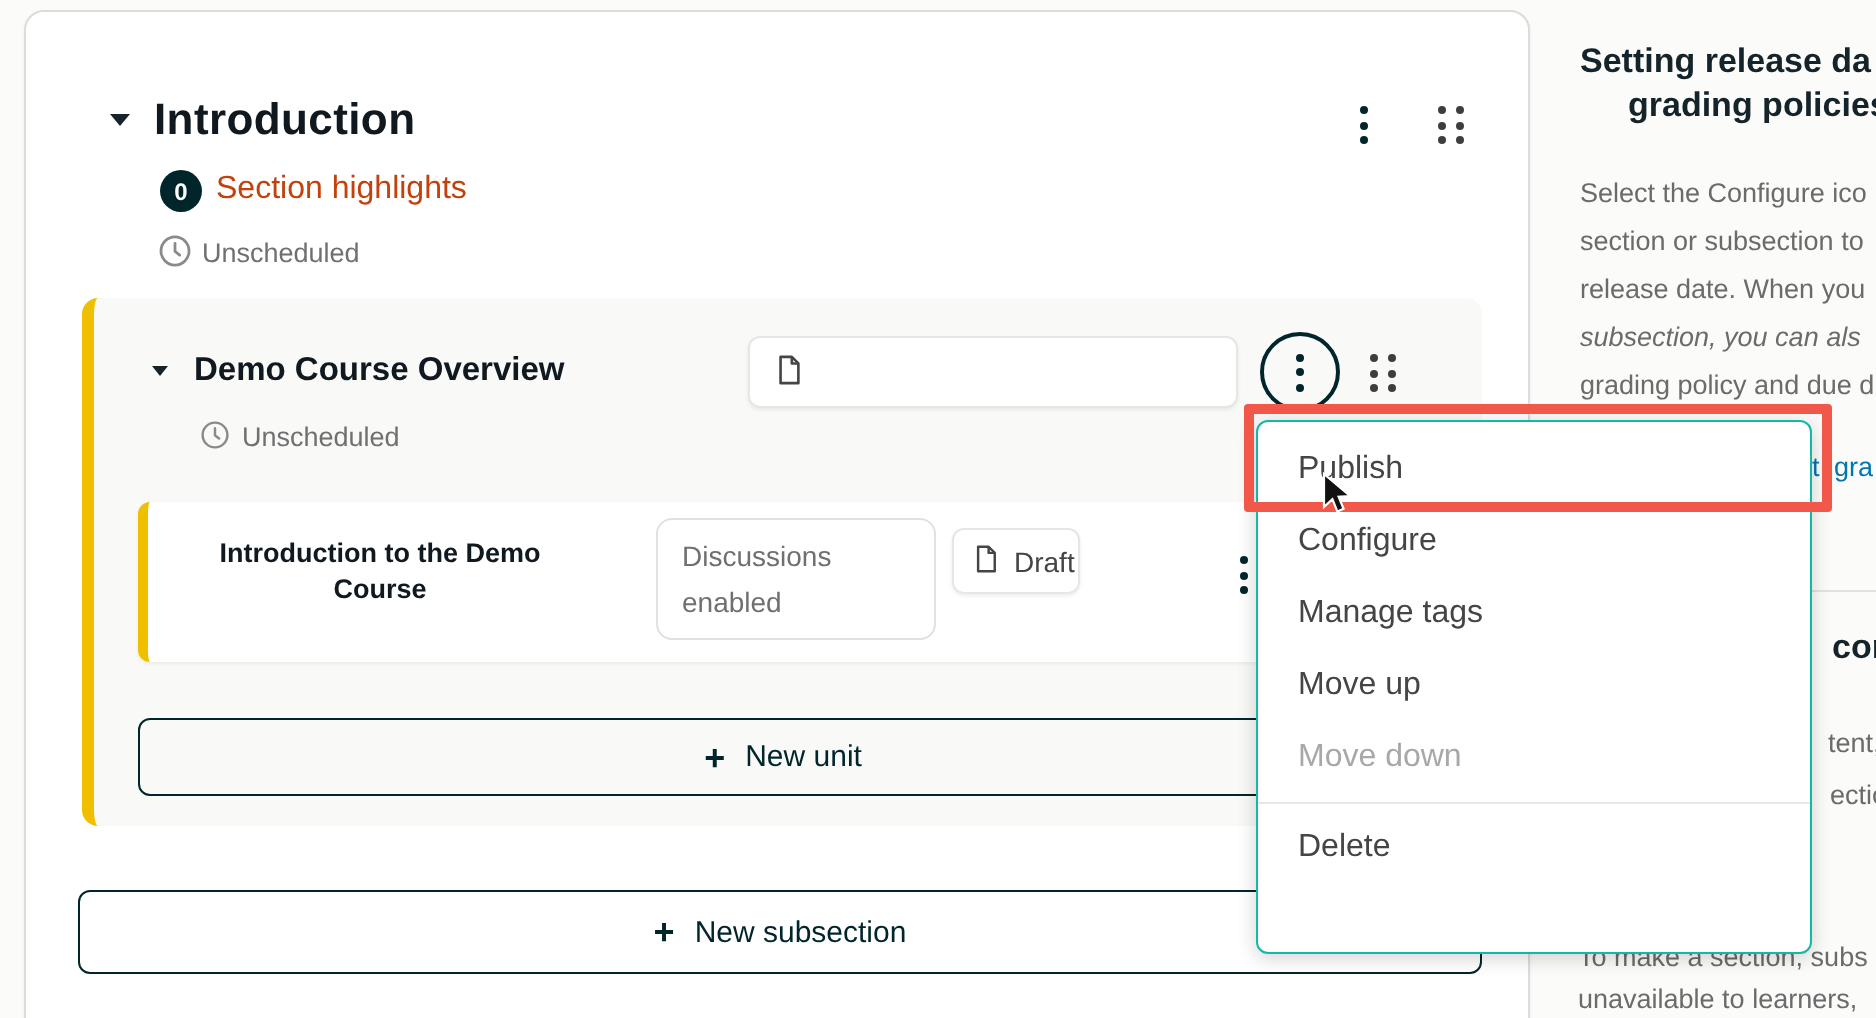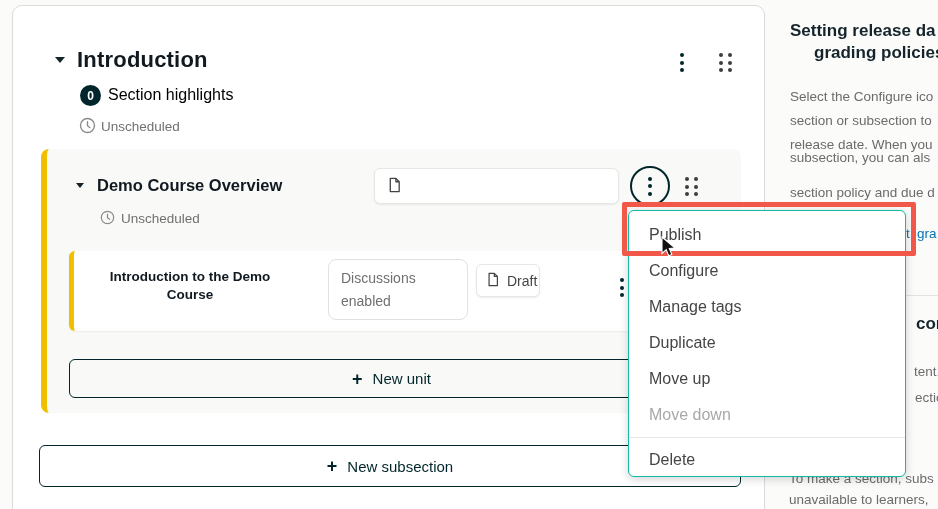--- a/index.html
+++ b/index.html
@@ -35,21 +35,21 @@
 
   .drag6 { display:grid; grid-template-columns:4px 4px; grid-gap:3.5px 4.5px; }
   .drag6 i { width:4px; height:4px; border-radius:50%; background:#3e3e3e; display:block; }
   .section-drag { left:706px; top:47px; }
 
   .hl-badge {
     left:67px; top:79px; width:21px; height:21px; border-radius:50%;
     background:#00262b; color:#fff; font-size:12px; font-weight:bold;
     display:flex; align-items:center; justify-content:center;
   }
-  .hl-label { left:95px; top:80px; font-size:16px; color:#000000; }
+  .hl-label { left:95px; top:80px; font-size:16px; color:#c2410c; }
 
   .clock { display:block; }
   .sched-clock { left:66px; top:111px; }
   .sched-text { left:88px; top:113px; font-size:13.5px; color:#707070; }
 
   
   .subsection-card {
     left:40px; top:148px; width:700px; height:264px;
     background:#f9f9f8; border-left:6px solid #f0c000; border-radius:8px;
   }
@@ -103,21 +103,21 @@
 
   
   .sb-line { white-space:nowrap; }
   .sb-heading { font-size:17px; font-weight:bold; color:#15242b; line-height:22px; }
   .sb-h1 { left:790px; top:20px; }
   .sb-h2 { left:790px; top:42px;margin-left:24px; }
   .sb-body { font-size:13.5px; color:#6b6b6b; }
   .sb-b0 { left:790px; top:89px; }
   .sb-b1 { left:790px; top:113px; }
   .sb-b2 { left:790px; top:137px; }
-  .sb-b3 { left:790px; top:150px; }
+  .sb-b3 { left:790px; top:161px;font-style:italic; }
   .sb-b4 { left:790px; top:185px; }
   .sb-link { font-size:13.5px; color:#0075b4; }
   .sb-l1 { left:906px; top:226px; }
   .sb-l2 { left:917px; top:226px; }
   .sb-divider { left:790px; top:295px; width:148px; height:1px; background:#e4e2e0; }
   .sb-h3 { left:916px; top:313px; }
   .sb-f1 { left:914px; top:364px; }
   .sb-f2 { left:915px; top:390px; }
   .sb-foot1 { left:789px; top:471px; }
   .sb-foot2 { left:789px; top:492px; }
@@ -242,40 +242,39 @@
 </div>
 
 <div>
   <div class="abs sb-line sb-heading sb-h1">Setting release da</div>
   <div class="abs sb-line sb-heading sb-h2">grading policies</div>
 
   <div class="abs sb-line sb-body sb-b0">Select the Configure ico</div>
   <div class="abs sb-line sb-body sb-b1">section or subsection to</div>
   <div class="abs sb-line sb-body sb-b2">release date. When you</div>
   <div class="abs sb-line sb-body sb-b3">subsection, you can als</div>
-  <div class="abs sb-line sb-body sb-b4">section policy and due d</div>
+  <div class="abs sb-line sb-body sb-b4">grading policy and due d</div>
 
   <a class="abs sb-line sb-link sb-l1">t</a>
   <a class="abs sb-line sb-link sb-l2">gra</a>
 
   <div class="abs sb-divider"></div>
 
   <div class="abs sb-line sb-heading sb-h3">con</div>
   <div class="abs sb-line sb-body sb-f1">tent,</div>
   <div class="abs sb-line sb-body sb-f2">ectio</div>
 
   <div class="abs sb-line sb-body sb-foot1">To make a section, subs</div>
   <div class="abs sb-line sb-body sb-foot2">unavailable to learners,</div>
 </div>
 
 <div class="abs dropdown">
   <div class="menu-item">Publish</div>
   <div class="menu-item">Configure</div>
   <div class="menu-item">Manage tags</div>
-  <div class="menu-item">Duplicate</div>
   <div class="menu-item">Move up</div>
   <div class="menu-item disabled">Move down</div>
   <div class="menu-divider"></div>
   <div class="menu-item">Delete</div>
 </div>
 
 <div class="abs highlight-box"></div>
 <span class="abs cursor-icon">
   <svg width="17" height="22" viewBox="0 0 17 22">
       <path d="M2 1 L2 17.5 L6.2 13.6 L8.7 19.8 L11.8 18.4 L9.3 12.4 L15 12 Z" fill="#111" stroke="#fff" stroke-width="1.1"></path>

